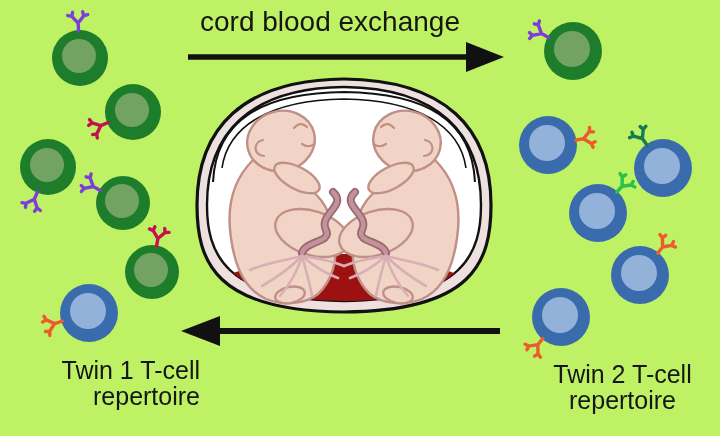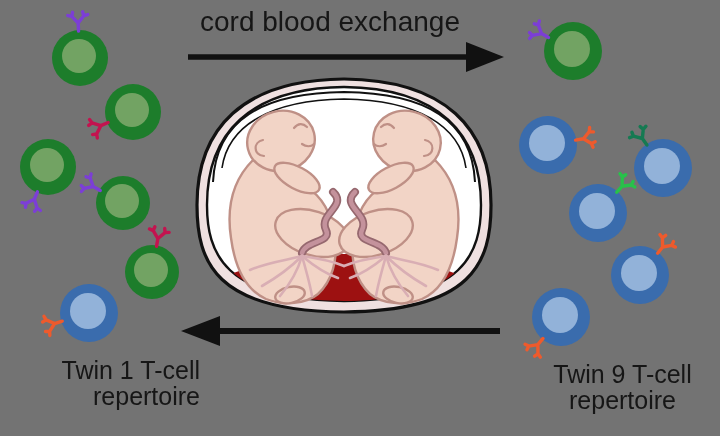--- a/index.html
+++ b/index.html
@@ -1,17 +1,17 @@
 <!DOCTYPE html>
 <html><head>
 <meta charset="utf-8">
 <style>
   html,body{margin:0;padding:0;background:#ffffff;}
   .canvas{
-    position:relative;width:720px;height:436px;background:#737373;overflow:hidden;
+    position:relative;width:720px;height:436px;background:#bef264;overflow:hidden;
     font-family:"Liberation Sans",sans-serif;
   }
   .canvas svg{position:absolute;left:0;top:0;}
   .label{position:absolute;color:#161616;text-align:center;line-height:1.04;}
   .label-top{left:170px;top:7px;width:320px;font-size:28px;letter-spacing:0px;}
   .label-twin1{left:10px;top:357px;width:190px;font-size:25px;text-align:right;}
   .label-twin2{left:525px;top:361px;width:195px;font-size:25px;}
 </style>
 </head>
 <body>
@@ -142,17 +142,17 @@
   </svg>
 
   <div class="label label-top">cord blood exchange</div>
 
   <div class="label label-twin1">
     <div>Twin 1 T-cell</div>
     <div>repertoire</div>
   </div>
 
   <div class="label label-twin2">
-    <div>Twin 9 T-cell</div>
+    <div>Twin 2 T-cell</div>
     <div>repertoire</div>
   </div>
 
 </div>
 
 </body></html>

